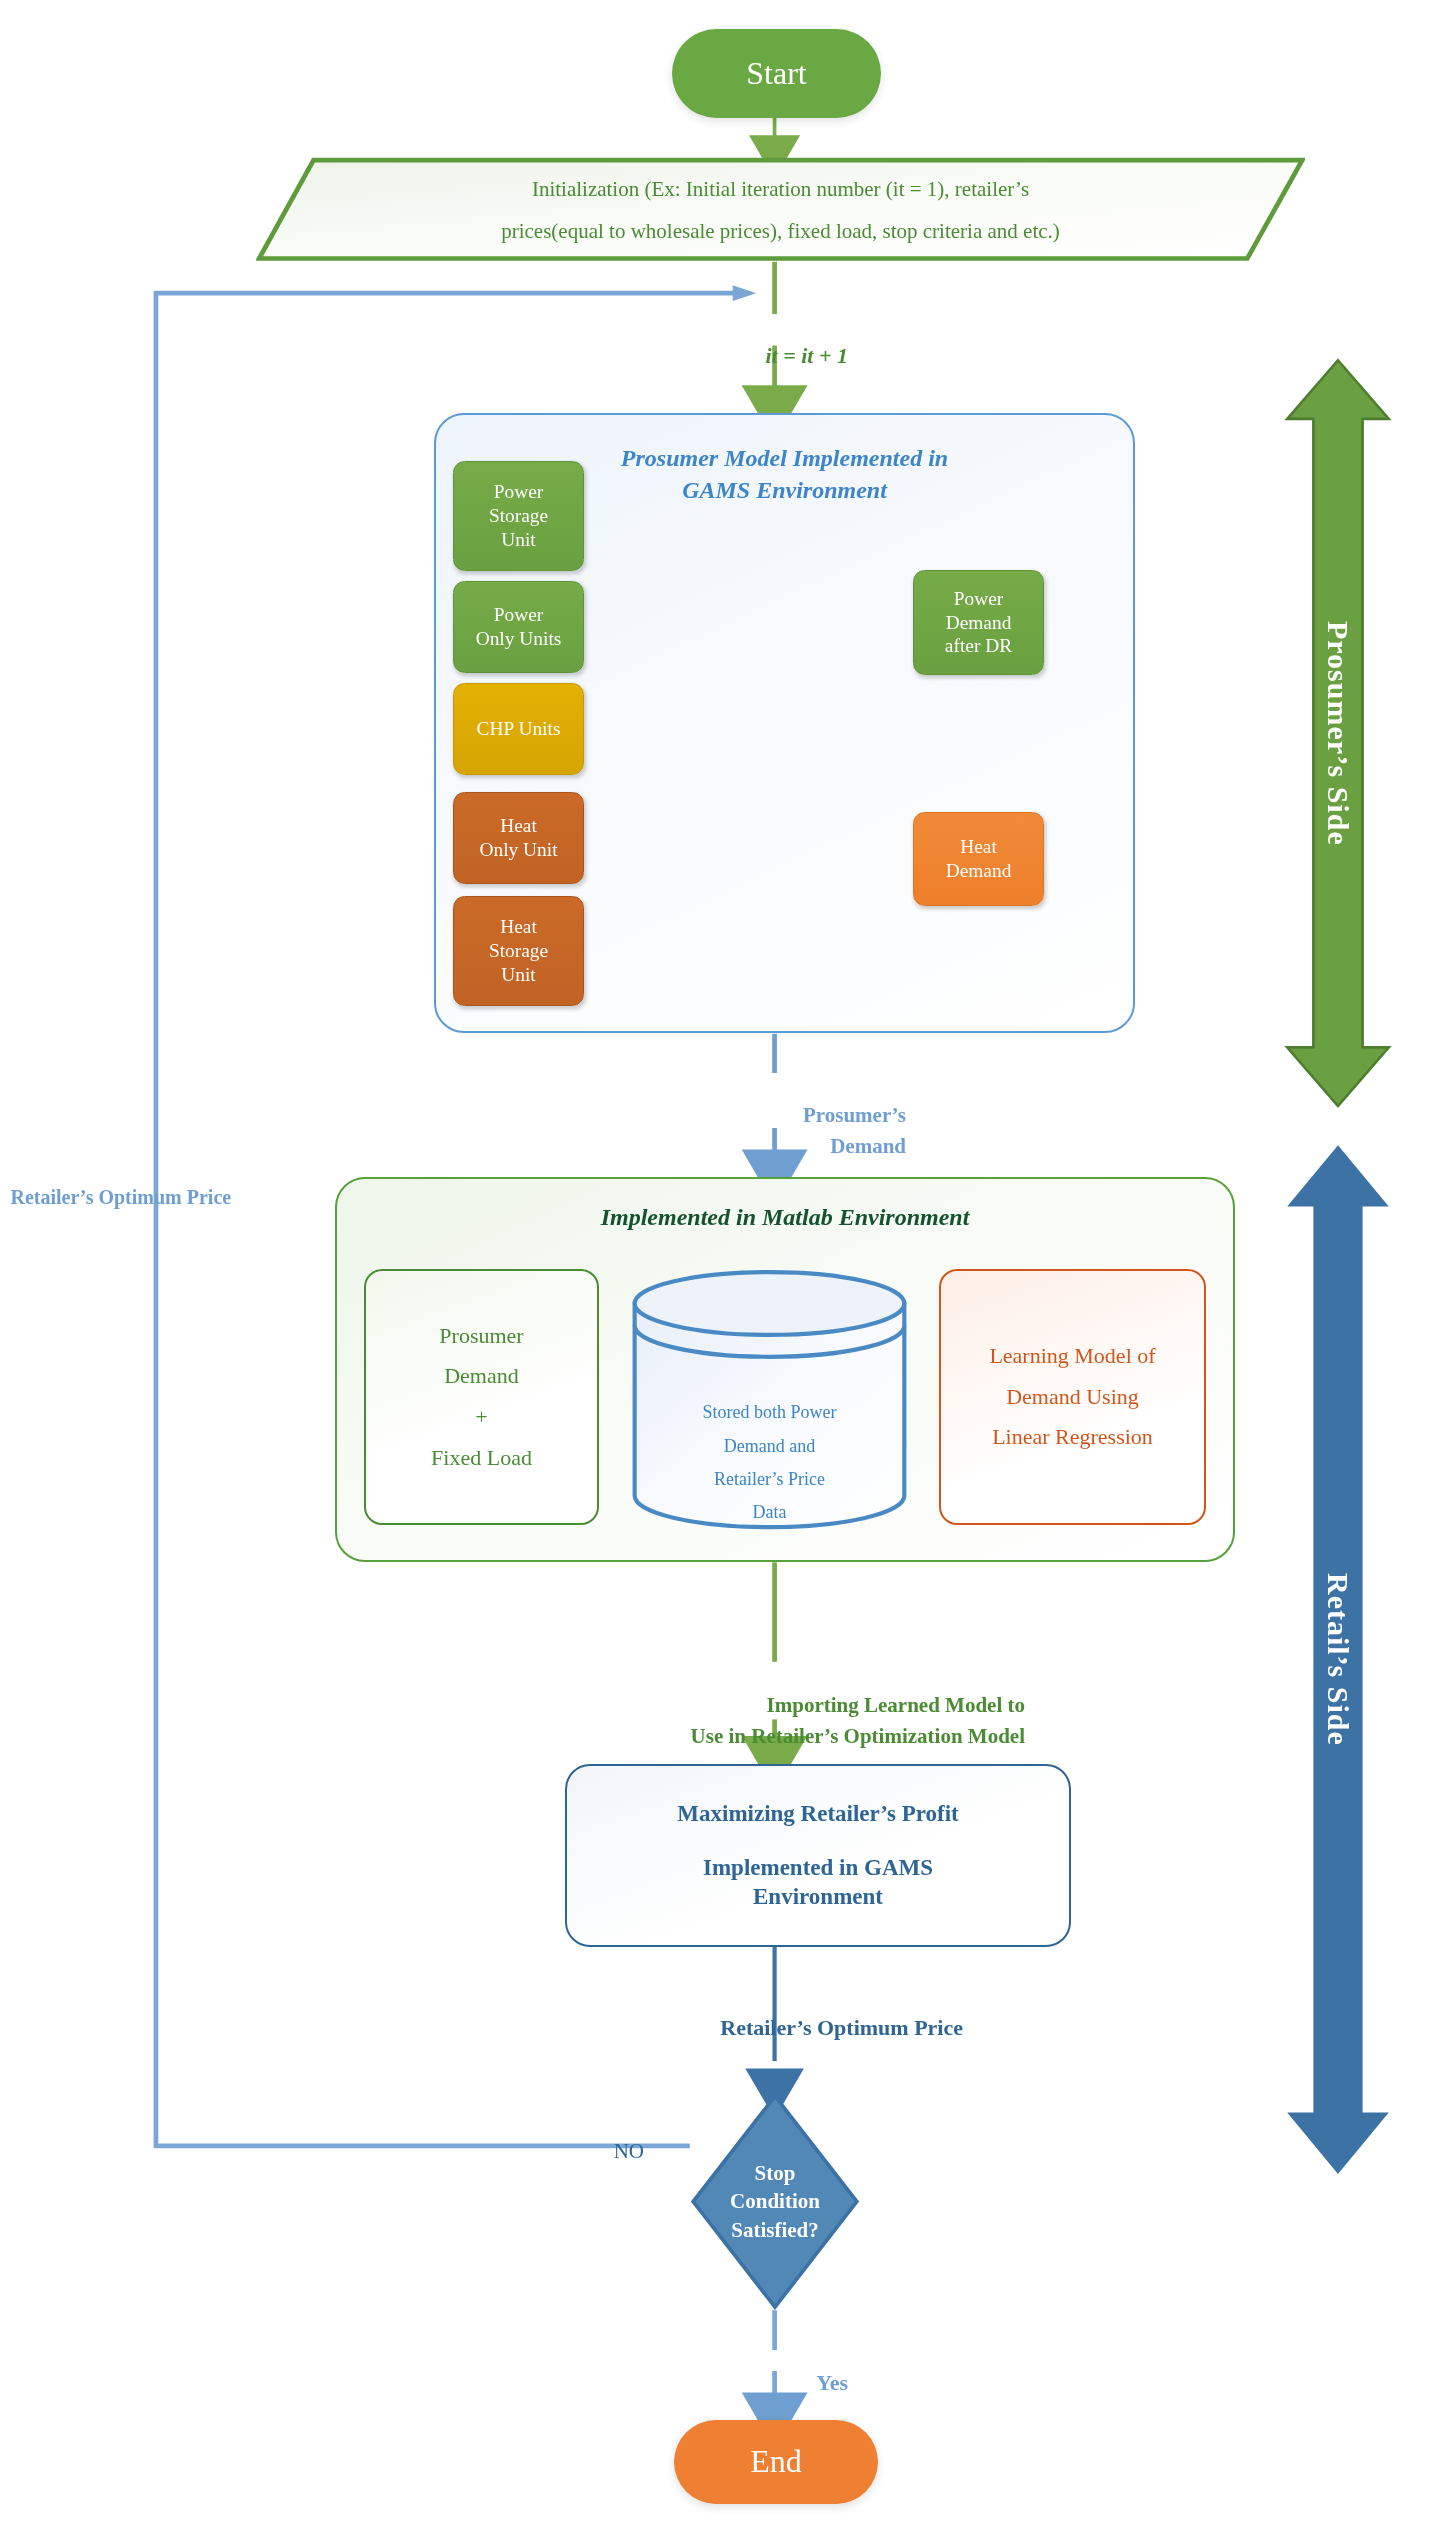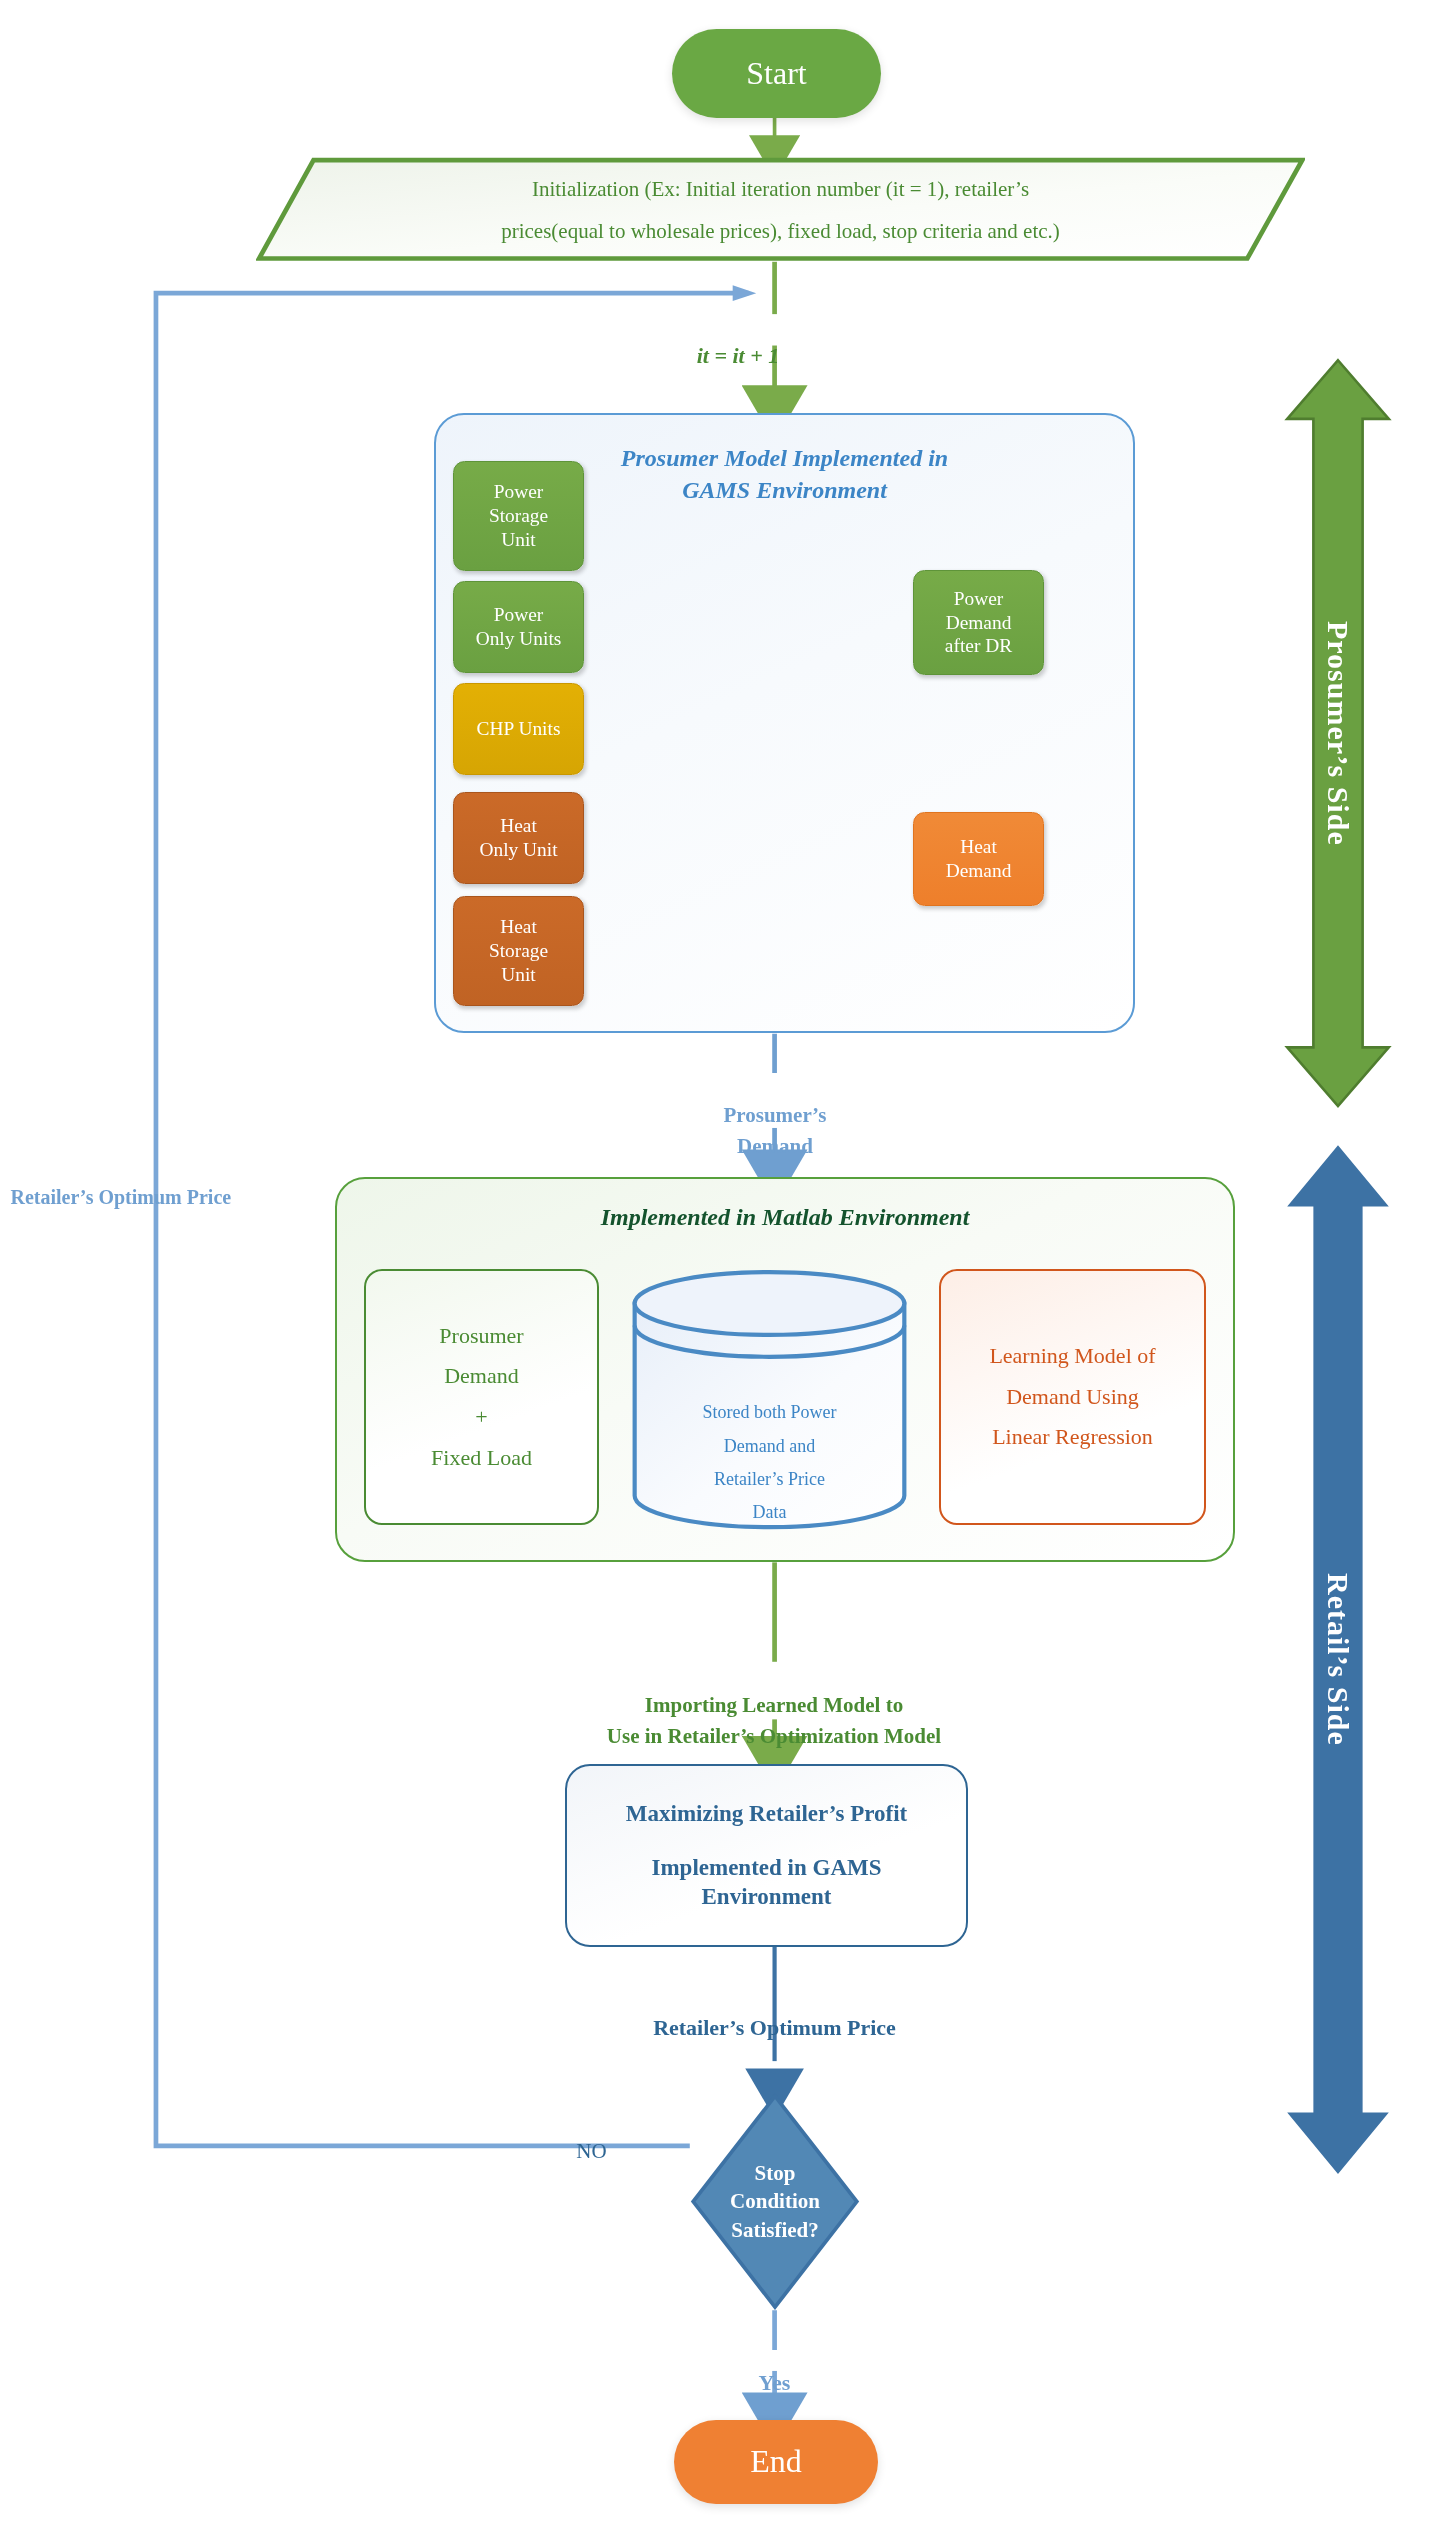--- a/index.html
+++ b/index.html
@@ -66,21 +66,21 @@
   .profit .l2{margin-top:24px;}
 
   
   .diamond{position:absolute;}
   .diamond svg{position:absolute;inset:0;}
   .diamond .d-txt{position:absolute;inset:0;display:flex;flex-direction:column;
      align-items:center;justify-content:center;color:#fff;font-weight:bold;
      font-size:21px;line-height:1.35;text-align:center;}
 
   
-  .lbl{position:absolute;font-weight:bold;text-align:center;white-space:pre-line;}
+  .lbl{position:absolute;font-weight:bold;text-align:right;white-space:pre-line;}
   .lbl.green{color:#4a8b33;}
   .lbl.blue {color:#6f9fd0;}
   .lbl.dblue{color:#2e6593;}
 
   
   .banner{position:absolute;}
   .banner svg{position:absolute;inset:0;}
   .banner .btxt{position:absolute;inset:0;display:flex;align-items:center;
       justify-content:center;color:#fff;font-weight:bold;font-size:30px;
       writing-mode:vertical-rl;text-orientation:mixed;letter-spacing:1px;}
@@ -250,21 +250,21 @@
     <span>Learning Model of
 Demand Using
 Linear Regression</span>
   </div>
 
   <div class="lbl green" style="left:523px;top:1660px;width:502px;font-size:21px;line-height:1.45;">
     <span>Importing Learned Model to
 Use in Retailer’s Optimization Model</span>
   </div>
 
-  <div class="profit" style="left:565px;top:1764px;width:403px;height:183px;">
+  <div class="profit" style="left:565px;top:1764px;width:506px;height:183px;">
     <div class="l1">Maximizing Retailer’s Profit</div>
     <div class="l2" style="white-space:pre-line;">Implemented in GAMS
 Environment</div>
   </div>
 
   <div class="lbl dblue" style="left:586px;top:1989px;width:377px;font-size:22px;">
     <span>Retailer’s Optimum Price</span>
   </div>
 
   <div class="diamond" style="left:690px;top:2093px;width:170px;height:217px;">

